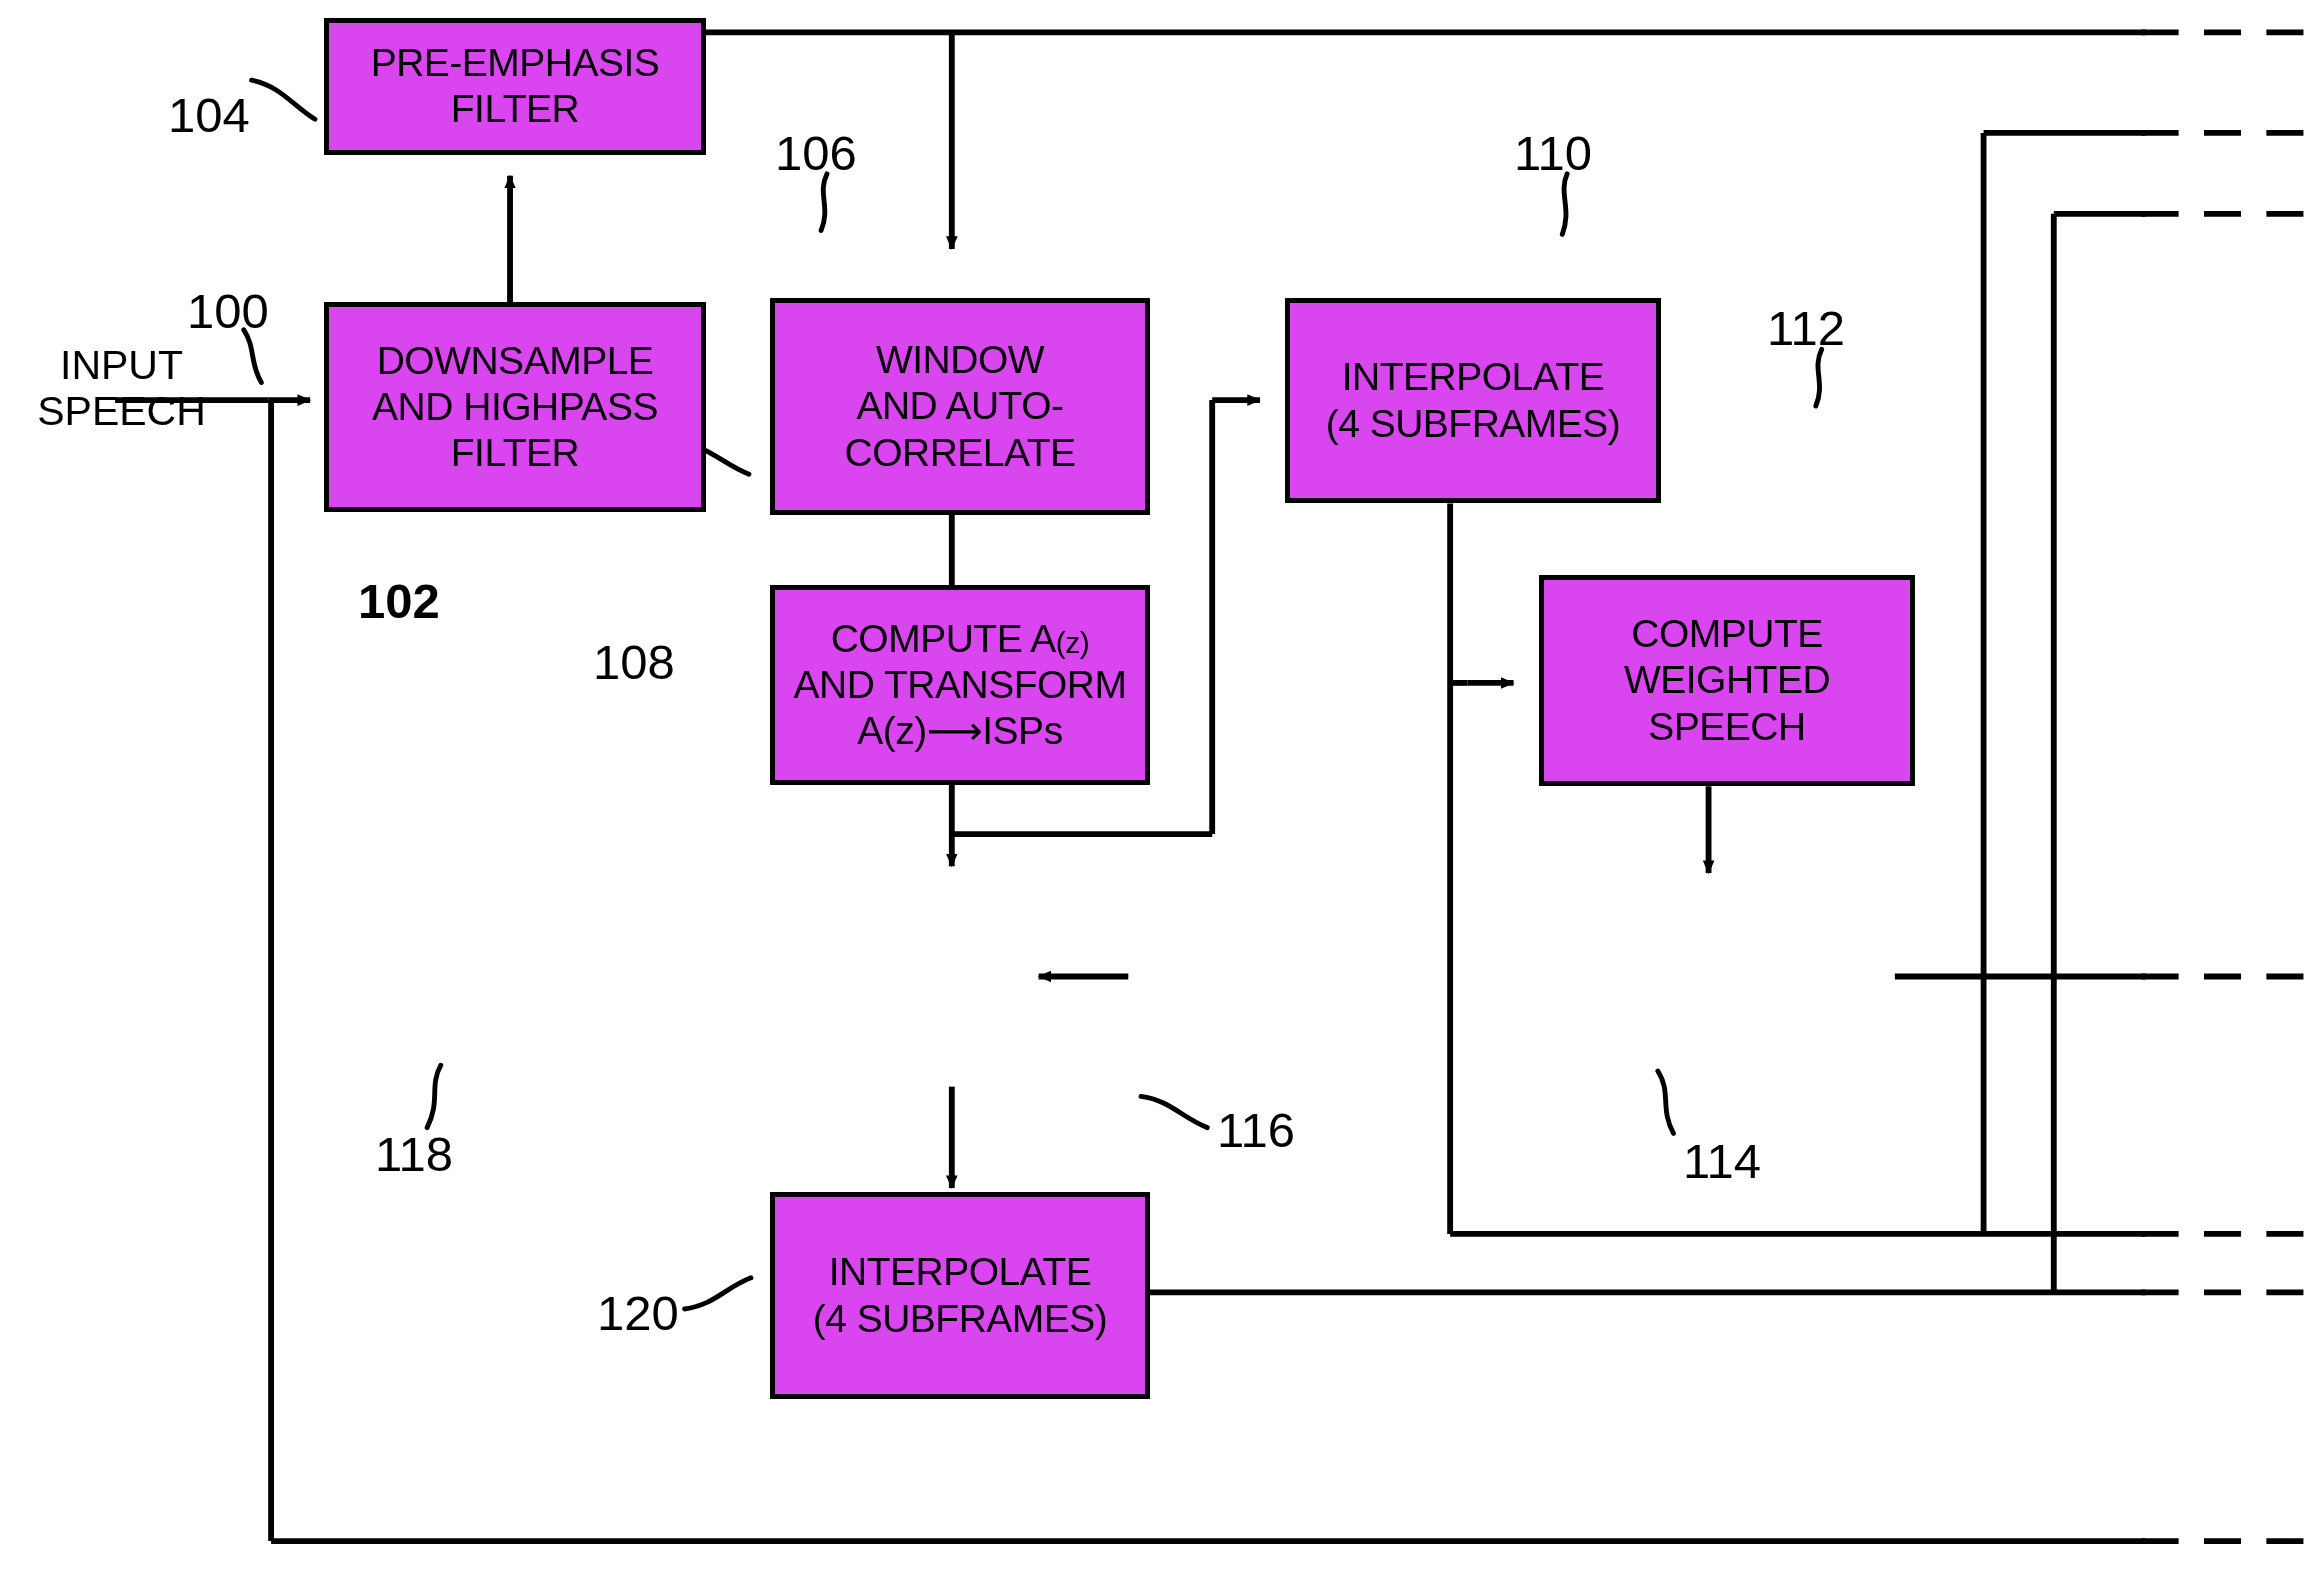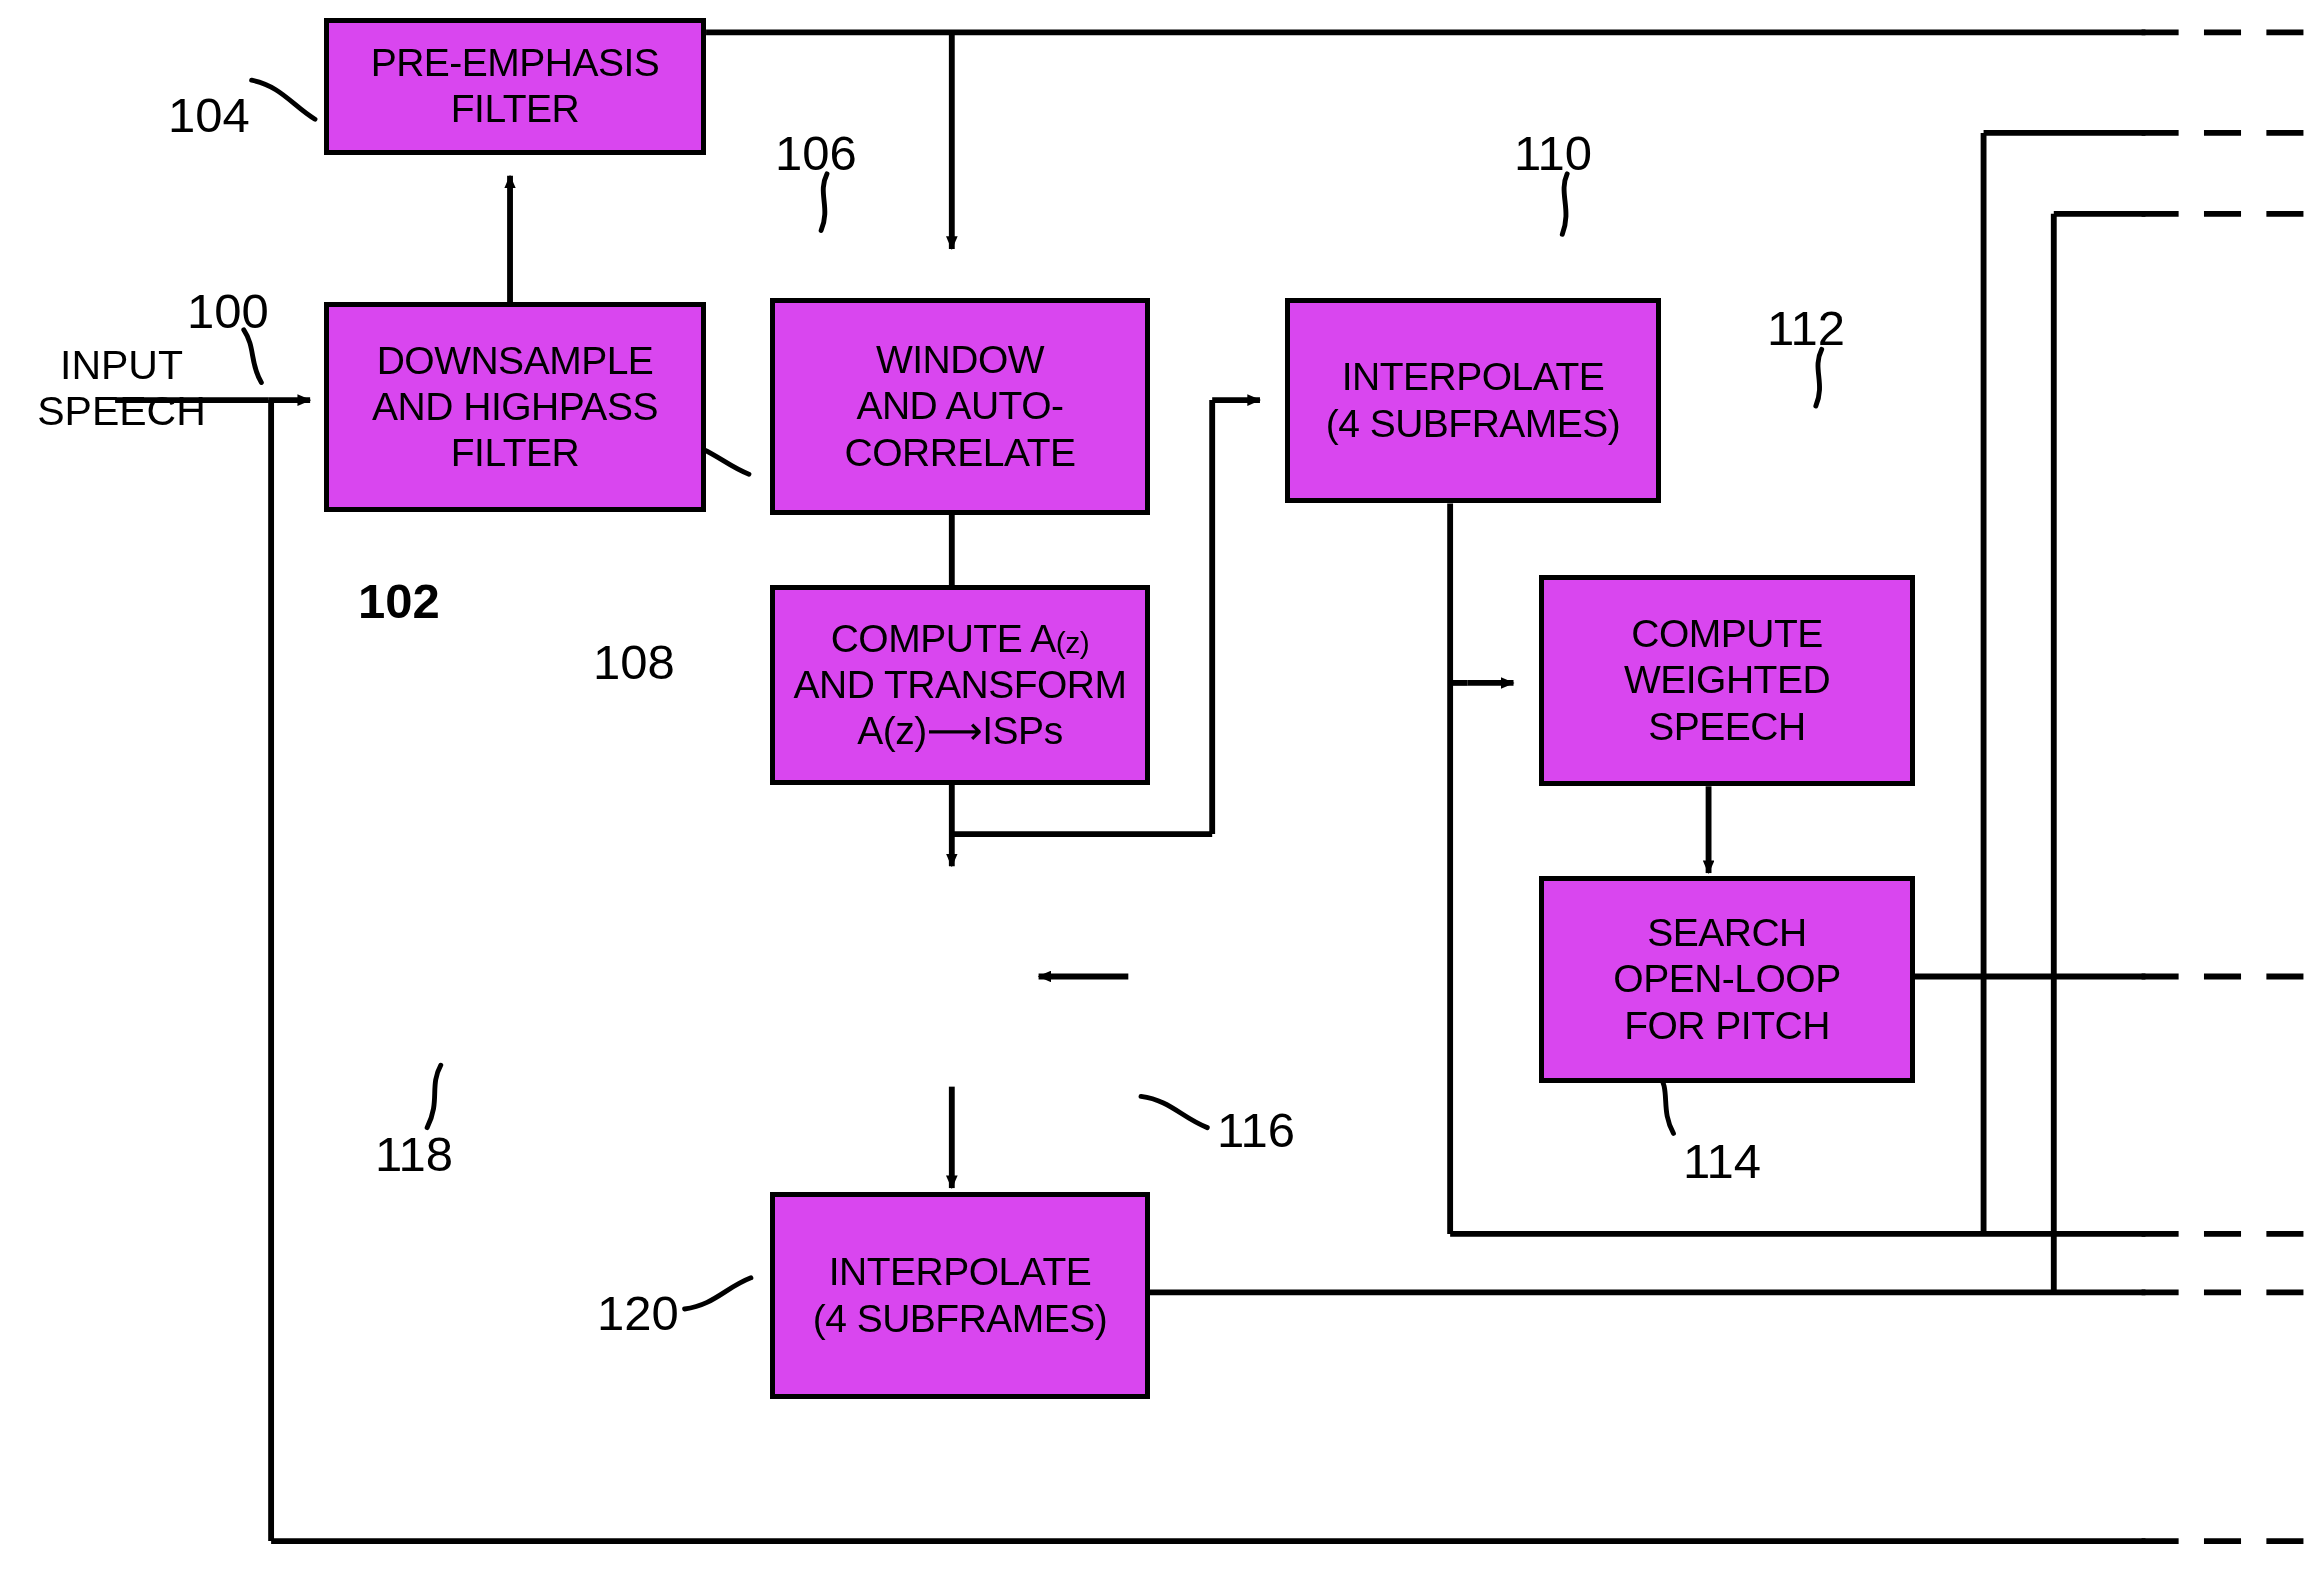--- a/index.html
+++ b/index.html
@@ -172,25 +172,20 @@
     <span class="ln">INTERPOLATE</span>
     <span class="ln">(4 SUBFRAMES)</span>
   </div>
 
   <div class="blk" style="left:1539px; top:575px; width:376px; height:211px;">
     <span class="ln">COMPUTE</span>
     <span class="ln">WEIGHTED</span>
     <span class="ln">SPEECH</span>
   </div>
 
-  <div class="blk" style="left:1539px; top:876px; width:376px; height:207px;">
-    <span class="ln">SEARCH</span>
-    <span class="ln">OPEN-LOOP</span>
-    <span class="ln">FOR PITCH</span>
-  </div>
 
 
 
   <div class="blk" style="left:770px; top:1192px; width:380px; height:207px;">
     <span class="ln">INTERPOLATE</span>
     <span class="ln">(4 SUBFRAMES)</span>
   </div>
 
   <div class="lbl" style="left:29px; top:343px; width:185px; text-align:center;">
     <span class="ln">INPUT</span><br>

